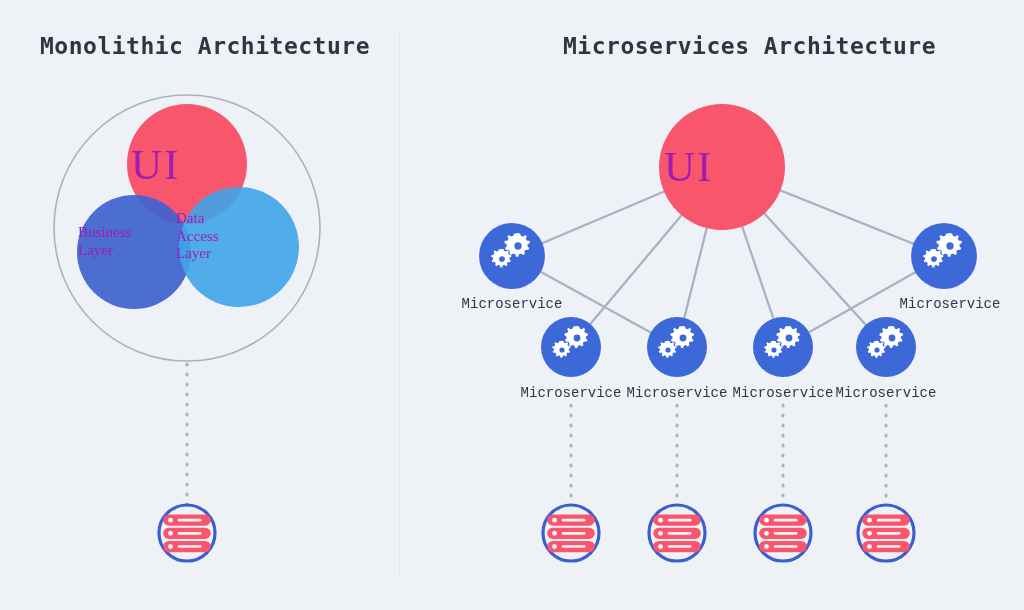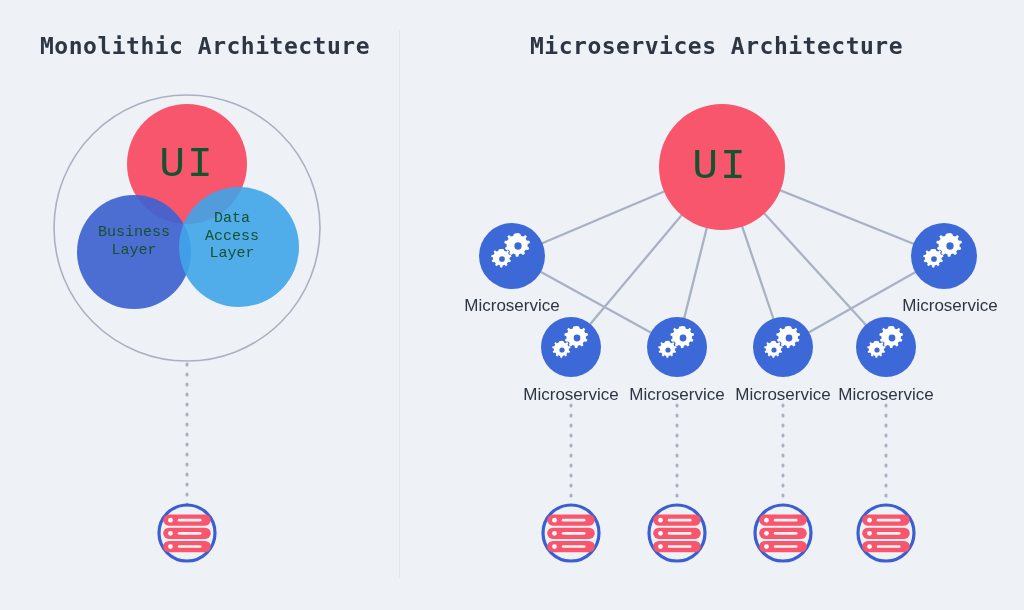--- a/index.html
+++ b/index.html
@@ -14,47 +14,46 @@
   .title{
     position:absolute;
     font-family:"DejaVu Sans Mono","Liberation Mono",monospace;
     font-size:23px;
     font-weight:700;
     color:#2d3642;
     letter-spacing:0.5px;
     white-space:nowrap;
   }
   #title-mono{left:40px;top:33px;}
-  #title-micro{left:530px;top:33px;}
+  #title-micro{left:563px;top:33px;}
 
   .divider{
     position:absolute;left:399px;top:30px;width:1px;height:548px;
     background:#dfe6ee;
   }
 
   svg.layer{position:absolute;left:0;top:0;width:1024px;height:610px;overflow:visible;}
 
   .venn-label{
     position:absolute;
-    color:#14532d;
-    font-family:Liberation Mono, monospace;
-    text-align:center;
+    color:#a21caf;
+    font-family:Liberation Serif, serif;
     line-height:1.18;
     white-space:pre-line;
     pointer-events:none;
   }
   #label-ui-mono{font-size:43px;left:131px;top:140px;width:112px;letter-spacing:2px;}
   #label-bl{font-size:15px;left:78px;top:224px;width:112px;}
   #label-dal{font-size:15px;left:176px;top:210px;width:112px;}
   #label-ui-micro{font-size:43px;left:664px;top:142px;width:112px;letter-spacing:2px;}
 
   .ms-label{
     position:absolute;
-    font-family:Liberation Sans, sans-serif;
-    font-size:17px;
+    font-family:Liberation Mono, monospace;
+    font-size:14px;
     color:#2d3642;
     text-align:left;
     white-space:nowrap;
     transform:translateX(-50%);
   }
 </style>
 </head>
 <body>
 
 <div id="stage">

